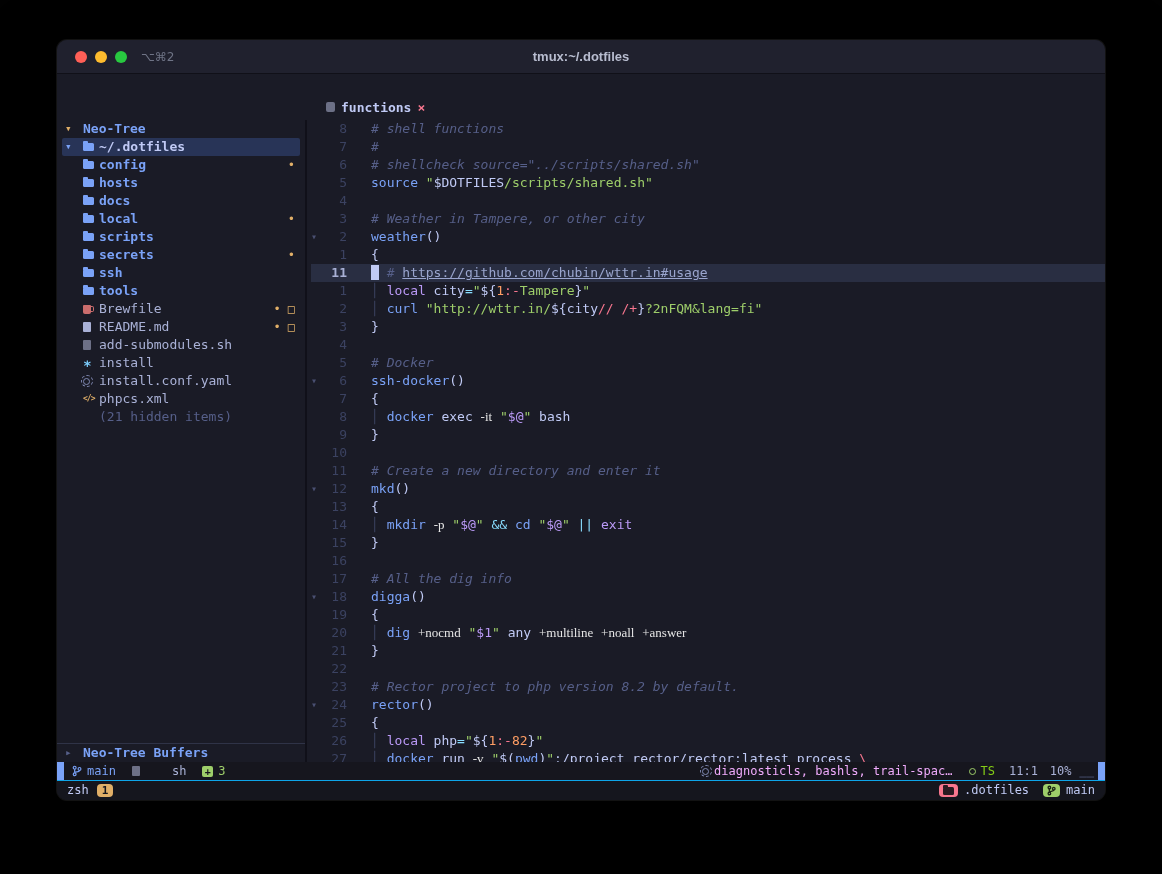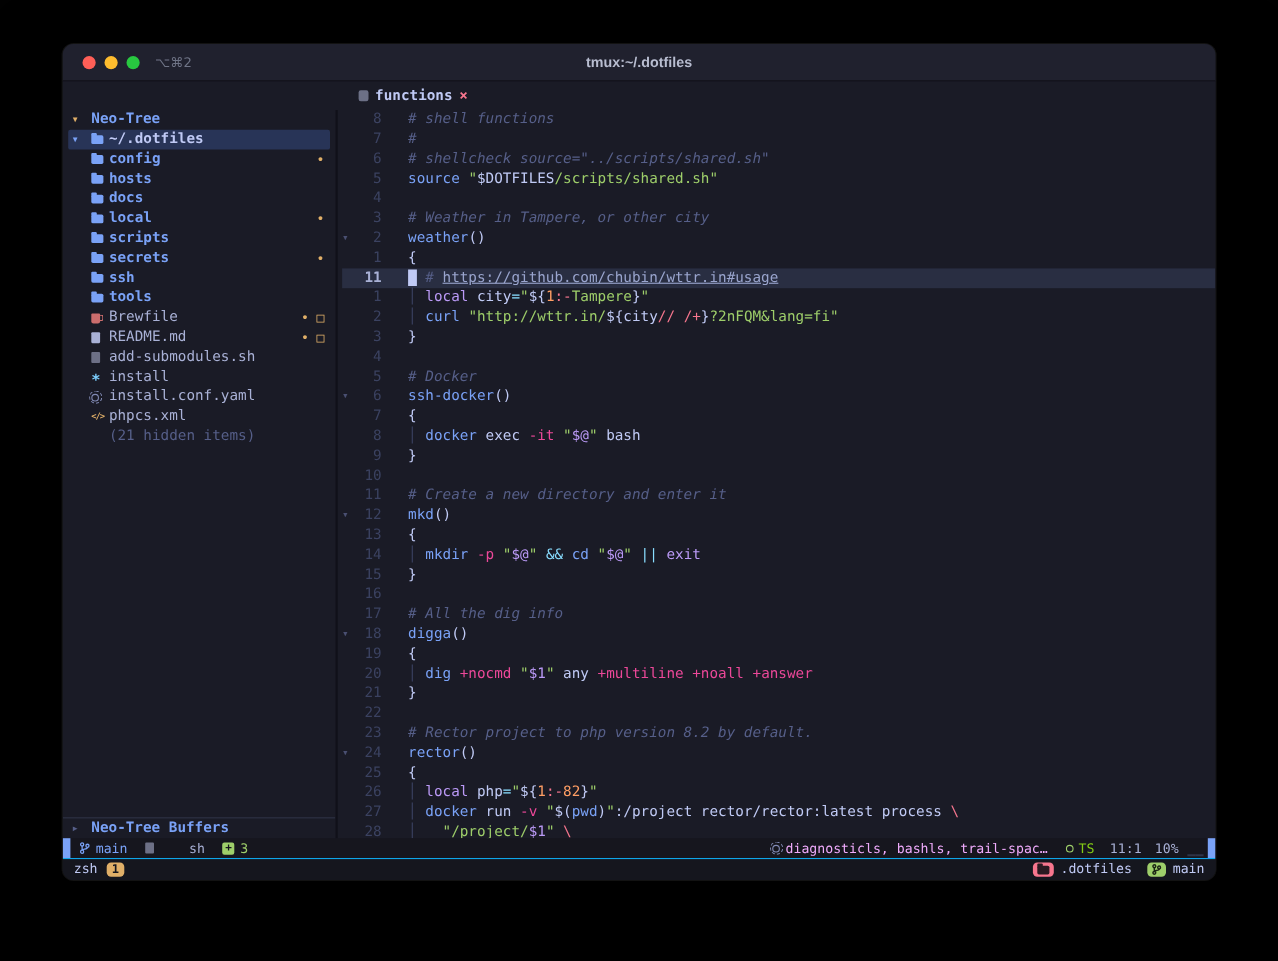--- a/index.html
+++ b/index.html
@@ -18,21 +18,21 @@
   .lights { display:flex; gap:8px; padding-left:18px; z-index:2; }
   .light { width:12px; height:12px; border-radius:50%; }
   .light.red { background:#ff5f57; } .light.yellow { background:#febc2e; }
   .light.green { background:#28c840; }
   .shortcut { margin-left:14px; color:#6f7486; font:12px "DejaVu Sans", sans-serif; z-index:2; }
   .wtitle { position:absolute; left:0; right:0; text-align:center; color:#b8bdd0;
             font:600 13px "Liberation Sans", sans-serif; }
 
   
   .tabline { flex:0 0 26px; background:#1a1b26; display:flex; align-items:center; }
-  .tab { margin-left:261px; height:26px; display:flex; align-items:center; gap:6px; padding:0 8px; }
+  .tab { margin-left:261px; height:26px; display:flex; align-items:center; gap:6px; padding:0 8px;margin-top:20px; }
   .tab-label { color:#c0caf5; font-weight:700; font-size:13px; }
   .tab-close { color:#f7768e; font-weight:700; font-size:13px; }
 
   
   .panes { flex:1 1 auto; min-height:0; display:flex; }
   .vsep { flex:0 0 2px; background:#101019; }
 
   
   .sidebar { flex:0 0 248px; width:248px; display:flex; flex-direction:column;
              overflow:hidden; font-size:13px; line-height:18px; color:#a9b1d6; }
@@ -80,21 +80,21 @@
   
   .editor { flex:1 1 auto; overflow:hidden; font-size:13px; line-height:18px; padding-left:4px; }
   .cl { display:flex; height:18px; white-space:pre; }
   .cl.cur { background:#292e42; }
   .fold { flex:0 0 14px; width:14px; color:#4a5072; font-size:10px; line-height:18px; }
   .lnr { flex:0 0 22px; width:22px; text-align:right; color:#3b4261; }
   .cur .lnr { color:#a9b1d6; font-weight:600; }
   .ct { margin-left:24px; white-space:pre; }
   .tk-c  { color:#565f89;font-style:italic; }
   .tk-b  { color:#7aa2f7; }
-  .tk-cy { color:#ec4899; }
+  .tk-cy { color:#e5e5e5;font-family:Liberation Serif, serif; }
   .tk-op { color:#89ddff; }
   .tk-g  { color:#9ece6a; }
   .tk-p  { color:#bb9af7; }
   .tk-w  { color:#c0caf5; }
   .tk-or { color:#ff9e64; }
   .tk-rd { color:#f7768e; }
   .tk-gd { color:#3b4261; }
   .tk-lk { color:#9aa5ce; text-decoration:underline; }
   .tk-cur{ background:#c0caf5; color:#1a1b26; }
 

